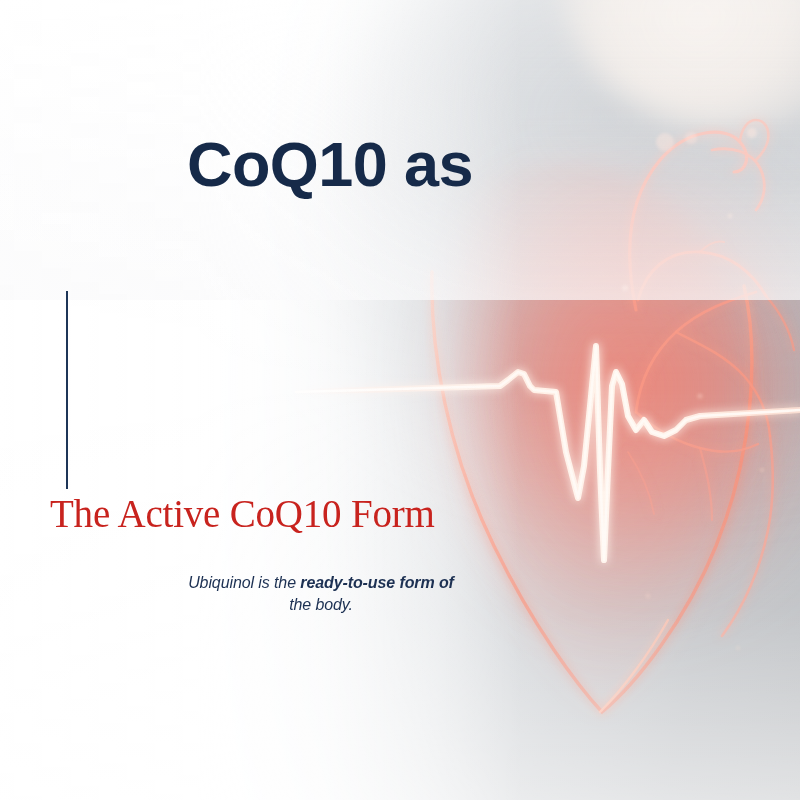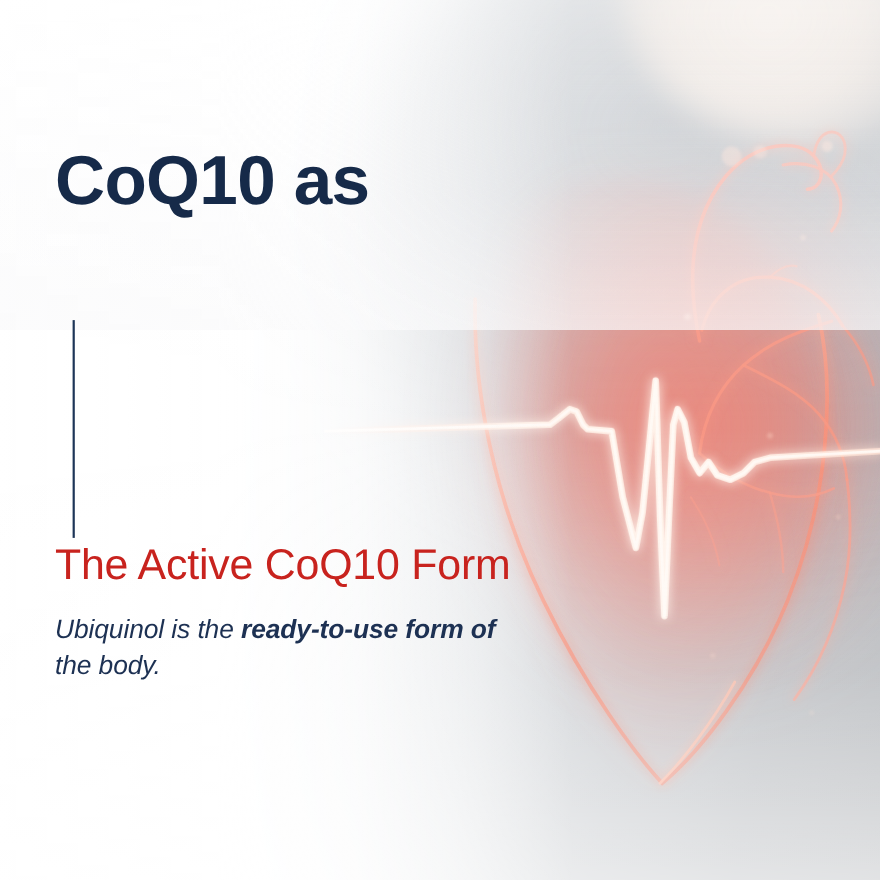--- a/index.html
+++ b/index.html
@@ -160,21 +160,21 @@
     inset: 0;
     width: 800px;
     height: 800px;
   }
 
   
 
   .content {
     position: absolute;
     left: 0; top: 0;
-    width: 800px; height: 572px;
+    width: 800px; height: 572px; text-align: center;
   }
 
   .headline {
     position: absolute;
     left: 50px;
     top: 128px;
     width: 560px;
     margin: 0;
     font-family: "Liberation Sans", sans-serif;
     font-weight: 700;
@@ -192,39 +192,39 @@
     width: 2px;
     height: 198px;
     background: #1d3557;
   }
 
   .subhead {
     position: absolute;
     left: 50px;
     top: 493px;
     margin: 0;
-    font-family: Liberation Sans, sans-serif;
+    font-family: Liberation Serif, serif;
     font-weight: 400;
     font-size: 39px;
     line-height: 1.1;
     letter-spacing: -0.2px;
     color: #c8231e;
     white-space: nowrap;
   }
 
   .body-copy {
     position: absolute;
     left: 50px;
     top: 556px;
     width: 510px;
-    margin: 0;
+    margin: 16px;
     font-family: "Liberation Sans", sans-serif;
     font-style: italic;
     font-weight: 400;
-    font-size: 24px;
+    font-size: 16px;
     line-height: 1.38;
     letter-spacing: -0.1px;
     color: #1d3153;
   }
   .body-copy .bc-line { display: block; white-space: nowrap; }
   .body-copy b { font-weight: 700; font-style: italic; }
 </style>
 </head>
 <body>
 

